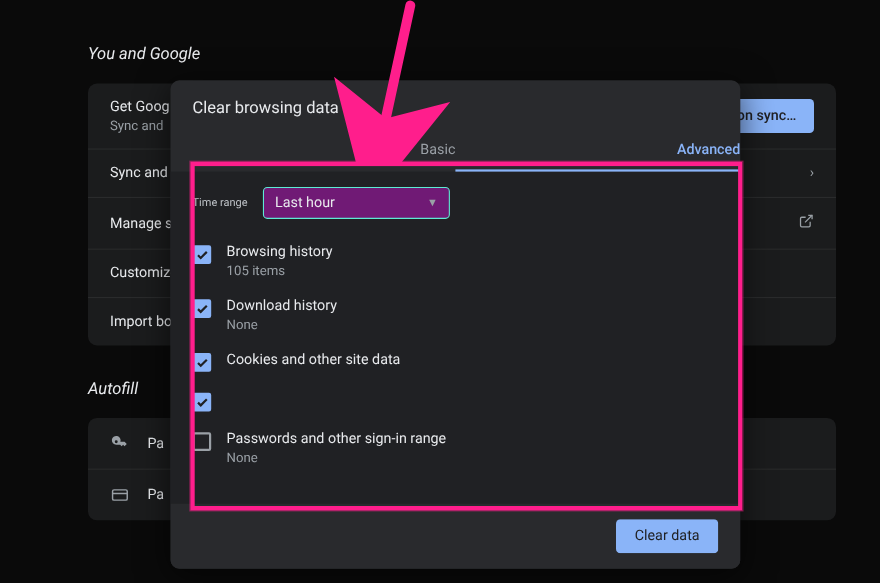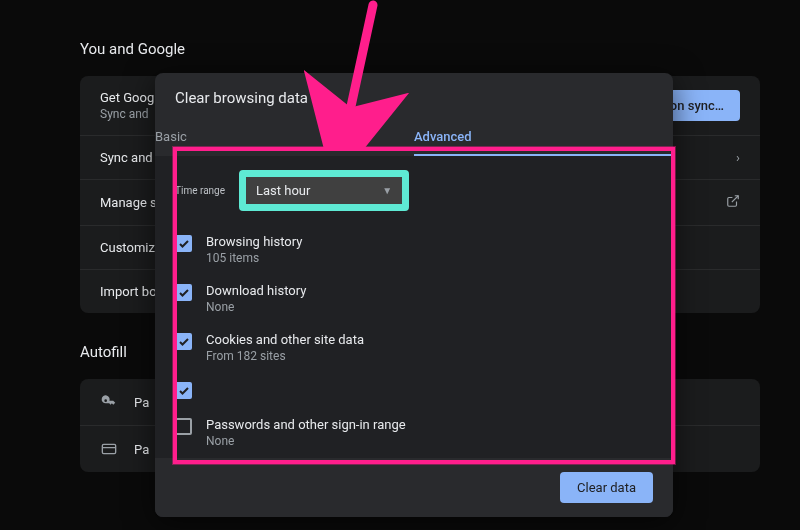--- a/index.html
+++ b/index.html
@@ -9,21 +9,21 @@
     font-family: Roboto, Arial, sans-serif;
     font-size: 13px;
     color: #bdc1c6;
     position: relative;
     overflow: hidden;
   }
   .bg-settings {
     position: absolute; left: 80px; top: 40px; right: 40px;
     color: #9aa0a6;
   }
-  .bg-section-title { font-size: 15px; margin-bottom: 18px; color:#e8eaed; }
+  .bg-section-title { font-size: 15px; margin-bottom: 18px; color:#e8eaed;font-style:italic; }
   .bg-card {
     background: #1b1c1d; border-radius: 8px; padding: 0;
     overflow: hidden;
   }
   .bg-row {
     display: flex; align-items: center; justify-content: space-between;
     padding: 14px 20px; border-top: 1px solid #2a2b2c;
     font-size: 13px; color:#e8eaed;
   }
   .bg-row:first-child { border-top: none; }
@@ -52,40 +52,40 @@
     overflow: hidden;
   }
   .modal-title {
     padding: 16px 20px 10px 20px;
     font-size: 15px; color: #e8eaed;
   }
   .tabs {
     display: flex;
   }
   .tab {
-    flex: 1; text-align: left; padding: 12px 0;
+    flex: 1; text-align: right; padding: 12px 0;
     font-size: 13px; color: #9aa0a6; cursor: pointer;
     position: relative;
   }
   .tab.active { color: #8ab4f8; font-weight:500; }
   .tab.active::after {
     content:""; position:absolute; left:0; right:0; bottom:0;
     height:2.5px; background:#8ab4f8;
   }
   .modal-body {
     flex: 1; overflow-y: auto; padding: 14px 20px 0 20px;
     background:#202124;
   }
   .time-row {
     display: flex; align-items: center; gap: 14px;
     margin-bottom: 14px;
   }
   .time-label { font-size: 10px; color:#bdc1c6; }
   .select {
-    background:#404040; border:7px solid #5eead4;
+    background:#701a75; border:1px solid #5eead4;
     border-radius:4px; padding:6px 10px;
     display:flex; align-items:center; gap:30px;
     color:#e8eaed; font-size:13px; min-width:170px;
     justify-content: space-between;
     cursor:pointer;
   }
   .select .caret { font-size:10px; color:#9aa0a6; }
   .option-row {
     display:flex; align-items:flex-start; gap:14px;
     padding: 9px 0;
@@ -228,21 +228,20 @@
           </div>
         </div>
         <div class="option-row">
           <div class="cbox checked">
             <svg width="12" height="12" viewBox="0 0 24 24" fill="none" stroke="#202124" stroke-width="4">
               <polyline points="4 12 9 17 20 6"></polyline>
             </svg>
           </div>
           <div class="opt-text">
             <div class="opt-label">Cookies and other site data</div>
-            <div class="opt-sub">From 182 sites</div>
           </div>
         </div>
         <div class="option-row">
           <div class="cbox checked">
             <svg width="12" height="12" viewBox="0 0 24 24" fill="none" stroke="#202124" stroke-width="4">
               <polyline points="4 12 9 17 20 6"></polyline>
             </svg>
           </div>
           <div class="opt-text">
           </div>

